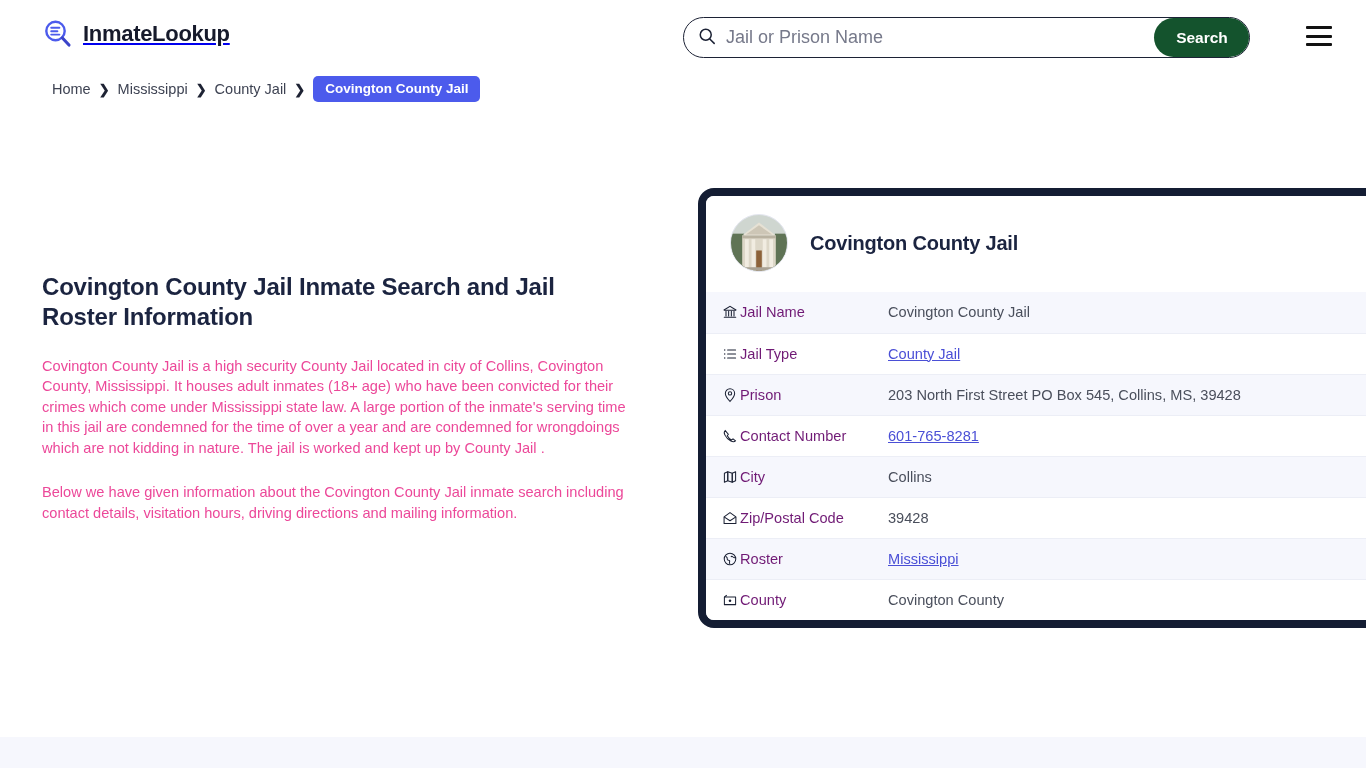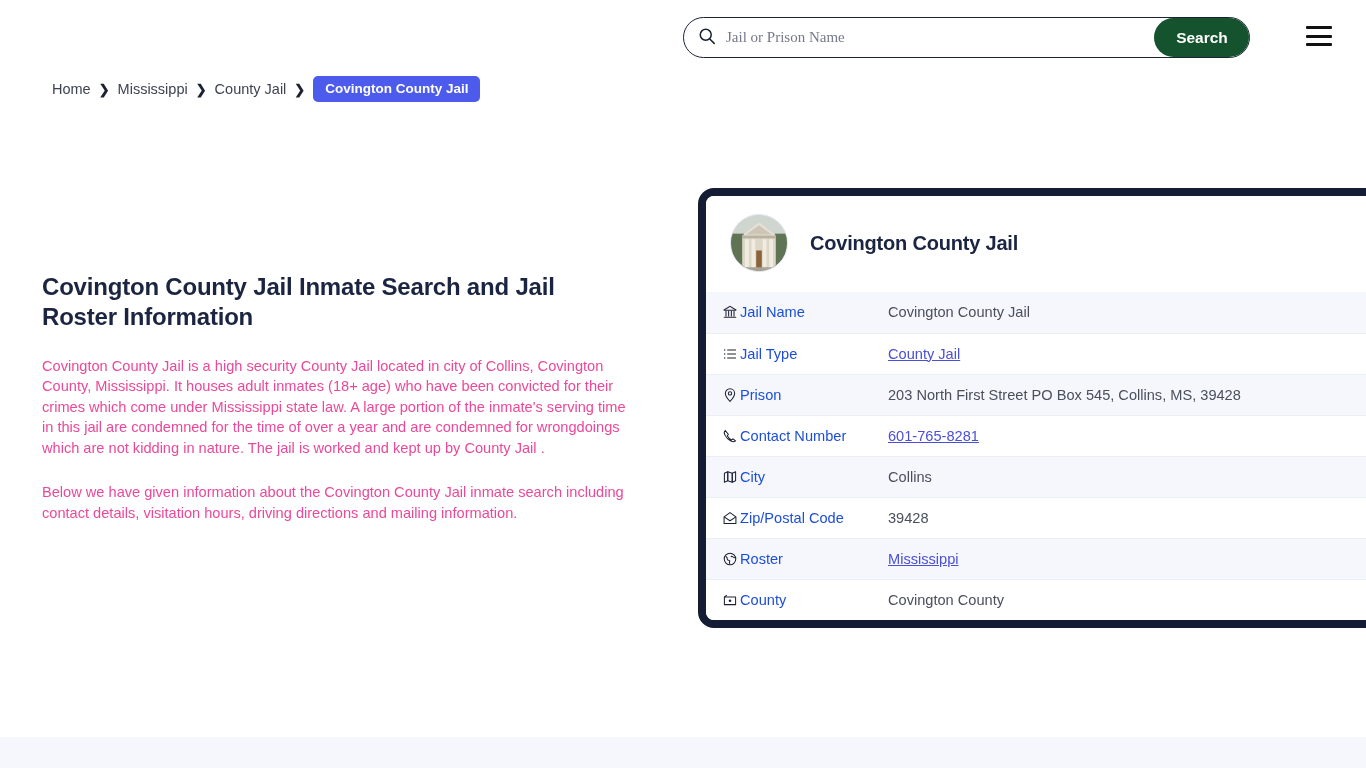--- a/index.html
+++ b/index.html
@@ -31,22 +31,22 @@
     width: 567px; height: 41px;
     border: 1.6px solid #1c2235;
     border-radius: 21px;
     background: #fff;
     display: flex; align-items: center;
     overflow: hidden;
   }
   .search-icon { margin-left: 14px; width:18px; height:18px; flex:none; }
   .search-input {
     border: none; outline: none; background: transparent;
-    font-family: Liberation Serif, serif;
-    font-size: 15px; color: #14532d;
+    font-family: Liberation Sans, sans-serif;
+    font-size: 18px; color: #14532d;
     padding: 0 10px; flex: 1 1 auto; height: 100%;
   }
   .search-input::placeholder { color: #76798a; }
   .search-btn {
     flex: none; width: 96px; height: 100%;
     background: #14532d; color: #fff;
     border: none; cursor: pointer;
     font-family: "Liberation Sans", sans-serif;
     font-size: 15.5px; font-weight: 700;
     border-radius: 21px;
@@ -111,39 +111,51 @@
 
   .info-table { width: 100%; border-collapse: collapse; }
   .info-table tr { height: 41px; }
   .info-table tr:nth-child(odd) { background: #f6f7fd; }
   .info-table tr:nth-child(even) { background: #ffffff; }
   .info-table tr + tr { border-top: 1px solid #eceef6; }
   .info-table td { padding: 0; vertical-align: middle; }
   .cell-icon { width: 34px; padding-left: 16px !important; }
   .cell-icon svg { display:block; width: 16px; height: 16px; }
   .cell-label {
-    font-size: 14.6px; color: #1d4ed8; white-space: nowrap;
+    font-size: 14.6px; color: #701a75; white-space: nowrap;
     padding-right: 6px !important; width: 148px;
   }
   .cell-value { font-size: 14.6px; color: #4a4f5c; }
   .cell-value a { color: #4a4fd6; text-decoration: underline; }
 
   
   .bottom-band {
     position: absolute; left: 0; top: 737px; width: 1366px; height: 31px;
     background: #f6f7fd;
   }
 </style>
 </head>
 <body>
 
 <div class="page">
 
   <div class="header">
 
+    <a class="brand" href="#">
+      <span>
+        <svg class="brand-logo" viewBox="0 0 32 32" fill="none">
+          <circle cx="13.5" cy="13" r="9.2" stroke="#4c5bec" stroke-width="2.4"></circle>
+          <line x1="9.2" y1="9.8" x2="17.4" y2="9.8" stroke="#4c5bec" stroke-width="1.9" stroke-linecap="round"></line>
+          <line x1="9.2" y1="13.2" x2="15.4" y2="13.2" stroke="#4c5bec" stroke-width="1.9" stroke-linecap="round"></line>
+          <line x1="9.2" y1="16.6" x2="17.4" y2="16.6" stroke="#4c5bec" stroke-width="1.9" stroke-linecap="round"></line>
+          <line x1="20.2" y1="19.8" x2="27" y2="27" stroke="#3b44c9" stroke-width="3.1" stroke-linecap="round"></line>
+        </svg>
+      </span>
+      <span class="brand-name">InmateLookup</span>
+    </a>
 
     <div class="searchwrap">
       <span>
         <svg class="search-icon" viewBox="0 0 20 20" fill="none">
           <circle cx="8.6" cy="8.6" r="6.1" stroke="#1c2235" stroke-width="1.7"></circle>
           <line x1="13.1" y1="13.3" x2="18" y2="18.2" stroke="#1c2235" stroke-width="1.7" stroke-linecap="round"></line>
         </svg>
       </span>
       <input class="search-input" type="text" placeholder="Jail or Prison Name" style="">
       <button class="search-btn">Search</button>

